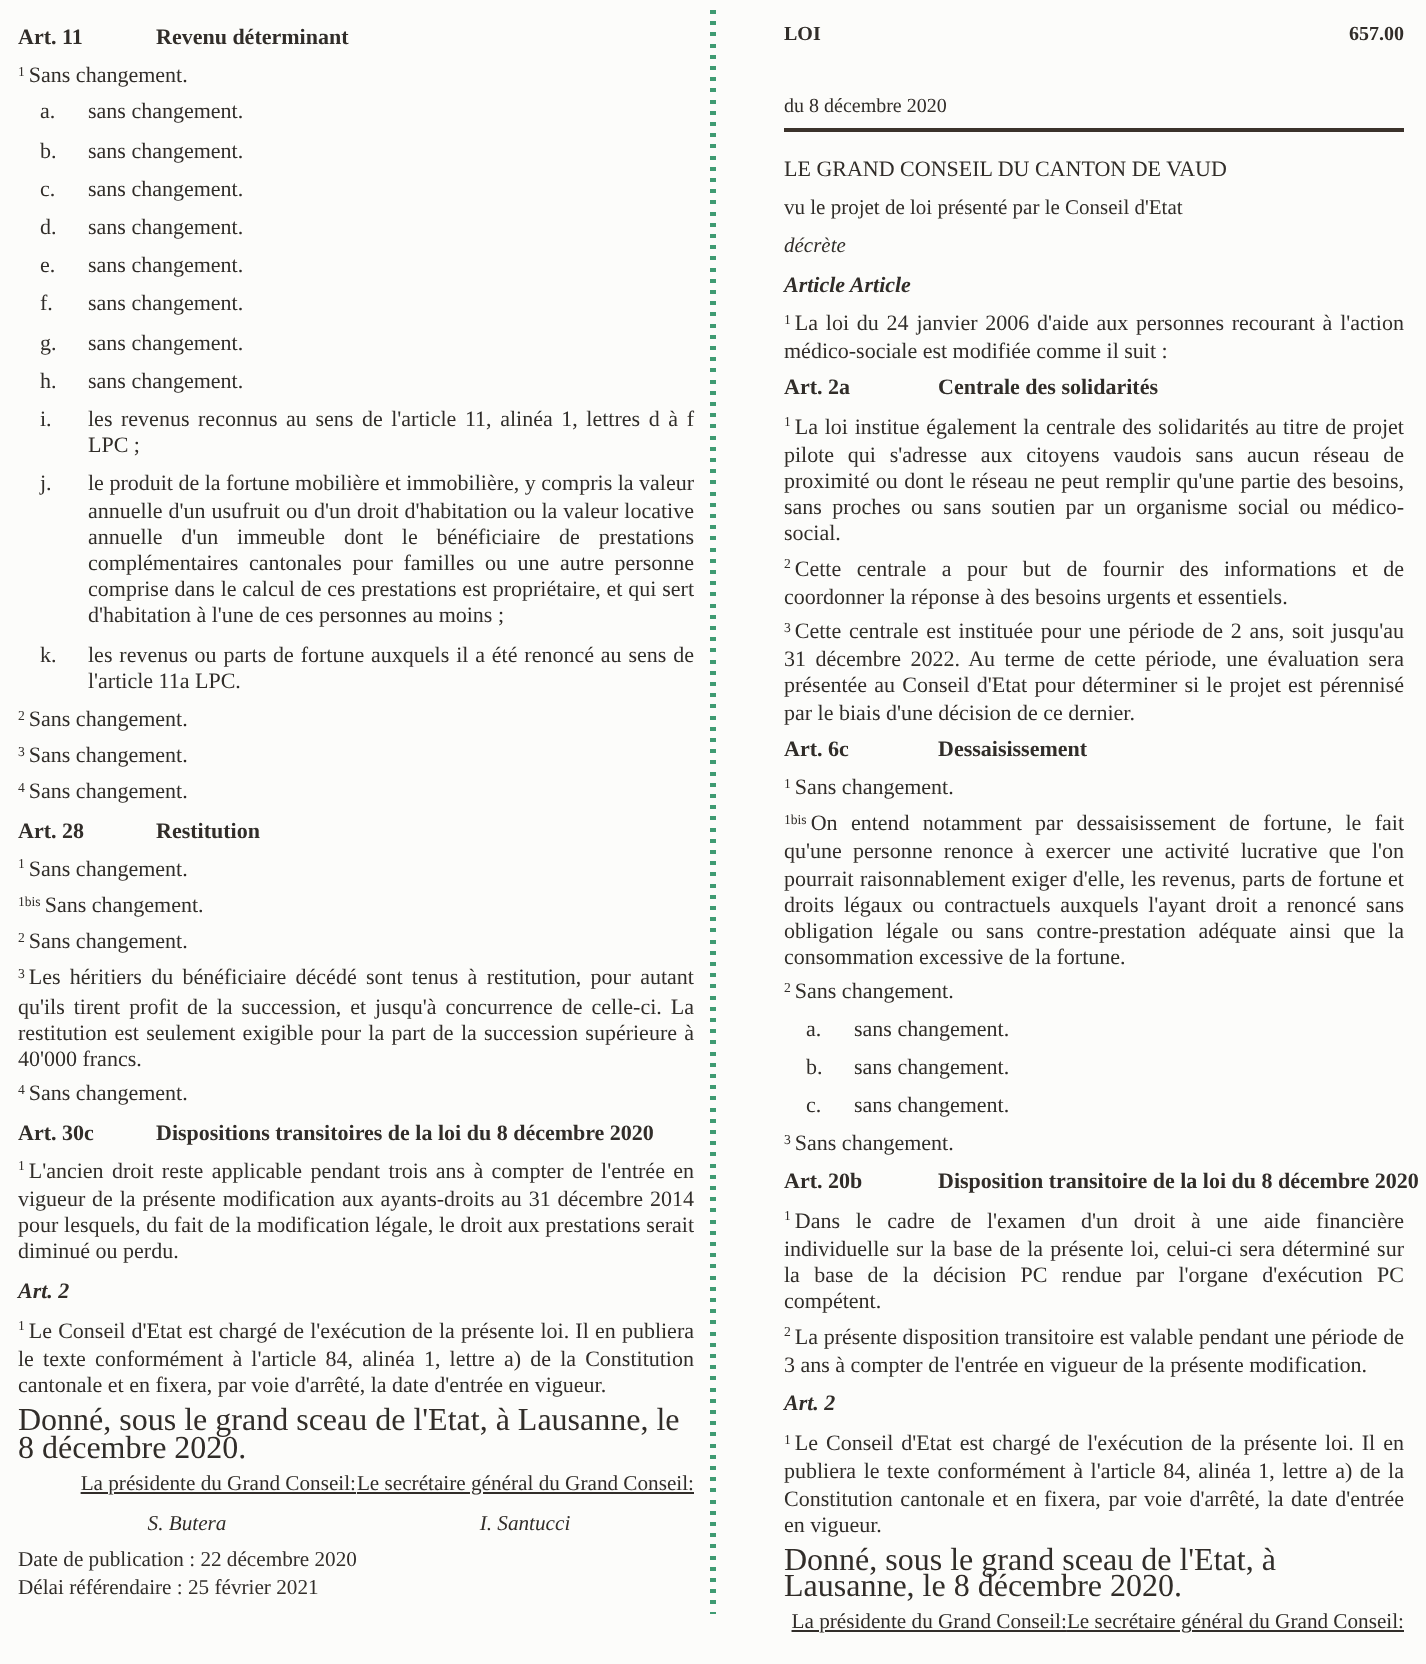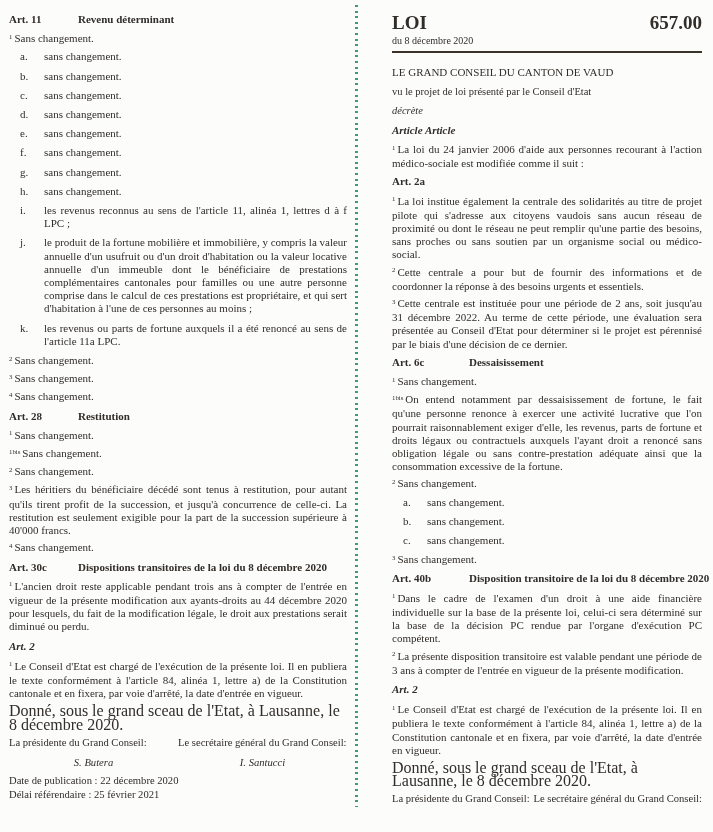--- a/index.html
+++ b/index.html
@@ -22,27 +22,27 @@
   .art{display:flex;font-weight:bold;font-size:11px;margin:5px 0 6px 0;line-height:13.2px;}
   .col-left .art .lbl{flex:0 0 69px;}
   .col-right .art .lbl{flex:0 0 77px;}
   .art .ttl{flex:1;white-space:nowrap;}
   .art-italic{font-weight:bold;font-style:italic;font-size:11px;margin:6px 0 7px 0;line-height:13.2px;}
   .li{display:flex;font-size:11px;line-height:13.2px;margin:0 0 6px 0;}
   .li .lt{flex:0 0 24px;margin-left:11px;}
   .li .tx{flex:1;text-align:justify;}
   .donne{font-size:16px;line-height:13.2px;margin:2px 0 6px 0;}
   .sigrow{display:flex;font-size:10.6px;margin:2px 0 0 0;white-space:nowrap;}
-  .sigrow .cell{flex:1;text-align:left;}
+  .sigrow .cell{flex:1;text-align:right;text-decoration:underline;}
   .signames{display:flex;font-size:10.6px;font-style:italic;margin:9px 0 6px 0;}
   .signames .cell{flex:1;text-align:center;}
   .pub{font-size:10.6px;line-height:14.5px;margin:6px 0 0 0;}
   .ref{font-size:10.6px;line-height:14.5px;margin:0;}
   
-  .hdr-row{display:flex;justify-content:space-between;align-items:center;font-weight:bold;font-size:19px;margin:4px 0 1px 0;}
+  .hdr-row{display:flex;justify-content:space-between;align-items:center;font-weight:bold;font-size:10px;margin:4px 0 25px 0;}
   .doc-title{font-weight:bold;font-size:13.2px;line-height:19.5px;margin:0 0 8px 0;}
   .dateline{font-size:10px;margin:0 0 5px 0;}
   .rule{height:0;border-top:2.2px solid #3b322b;margin:0 0 13px 0;}
   .council{font-size:11px;margin:0 0 8px 0;}
   .vu{font-size:10.5px;margin:0 0 8px 0;}
   .decrete{font-size:10.5px;font-style:italic;margin:0 0 8px 0;}
   .artpremier{font-size:11px;font-weight:bold;font-style:italic;margin:0 0 7px 0;}
 </style>
 </head>
 <body>
@@ -113,21 +113,21 @@
     <p class="p"><span class="sup">1</span><span>Sans changement.</span></p>
     <p class="p"><span class="sup">1bis</span><span>Sans changement.</span></p>
     <p class="p"><span class="sup">2</span><span>Sans changement.</span></p>
     <p class="p"><span class="sup">3</span><span>Les héritiers du bénéficiaire décédé sont tenus à restitution, pour autant qu'ils tirent profit de la succession, et jusqu'à concurrence de celle-ci. La restitution est seulement exigible pour la part de la succession supérieure à 40'000 francs.</span></p>
     <p class="p"><span class="sup">4</span><span>Sans changement.</span></p>
 
     <div class="art">
       <span class="lbl">Art. 30c</span>
       <span class="ttl">Dispositions transitoires de la loi du 8 décembre 2020</span>
     </div>
-    <p class="p"><span class="sup">1</span><span>L'ancien droit reste applicable pendant trois ans à compter de l'entrée en vigueur de la présente modification aux ayants-droits au 44 décembre 2020 pour lesquels, du fait de la modification légale, le droit aux prestations serait diminué ou perdu.</span></p>
+    <p class="p"><span class="sup">1</span><span>L'ancien droit reste applicable pendant trois ans à compter de l'entrée en vigueur de la présente modification aux ayants-droits au 31 décembre 2014 pour lesquels, du fait de la modification légale, le droit aux prestations serait diminué ou perdu.</span></p>
 
     <div class="art-italic"><span>Art. 2</span></div>
     <p class="p"><span class="sup">1</span><span>Le Conseil d'Etat est chargé de l'exécution de la présente loi. Il en publiera le texte conformément à l'article 84, alinéa 1, lettre a) de la Constitution cantonale et en fixera, par voie d'arrêté, la date d'entrée en vigueur.</span></p>
 
     <p class="donne">Donné, sous le grand sceau de l'Etat, à Lausanne, le 8 décembre 2020.</p>
 
     <div class="sigrow">
       <span class="cell">La présidente du Grand Conseil:</span>
       <span class="cell">Le secrétaire général du Grand Conseil:</span>
     </div>
@@ -153,20 +153,21 @@
 
     <div class="council">LE GRAND CONSEIL DU CANTON DE VAUD</div>
     <div class="vu">vu le projet de loi présenté par le Conseil d'Etat</div>
     <div class="decrete">décrète</div>
     <div class="artpremier">Article Article</div>
 
     <p class="p"><span class="sup">1</span><span>La loi du 24 janvier 2006 d'aide aux personnes recourant à l'action médico-sociale est modifiée comme il suit :</span></p>
 
     <div class="art">
       <span class="lbl">Art. 2a</span>
+      <span class="ttl">Centrale des solidarités</span>
     </div>
     <p class="p"><span class="sup">1</span><span>La loi institue également la centrale des solidarités au titre de projet pilote qui s'adresse aux citoyens vaudois sans aucun réseau de proximité ou dont le réseau ne peut remplir qu'une partie des besoins, sans proches ou sans soutien par un organisme social ou médico-social.</span></p>
     <p class="p"><span class="sup">2</span><span>Cette centrale a pour but de fournir des informations et de coordonner la réponse à des besoins urgents et essentiels.</span></p>
     <p class="p"><span class="sup">3</span><span>Cette centrale est instituée pour une période de 2 ans, soit jusqu'au 31 décembre 2022. Au terme de cette période, une évaluation sera présentée au Conseil d'Etat pour déterminer si le projet est pérennisé par le biais d'une décision de ce dernier.</span></p>
 
     <div class="art">
       <span class="lbl">Art. 6c</span>
       <span class="ttl">Dessaisissement</span>
     </div>
     <p class="p"><span class="sup">1</span><span>Sans changement.</span></p>
@@ -182,21 +183,21 @@
         <span class="tx">sans changement.</span>
       </div>
     <div class="li">
         <span class="lt">c.</span>
         <span class="tx">sans changement.</span>
       </div>
 
     <p class="p"><span class="sup">3</span><span>Sans changement.</span></p>
 
     <div class="art">
-      <span class="lbl">Art. 40b</span>
+      <span class="lbl">Art. 20b</span>
       <span class="ttl">Disposition transitoire de la loi du 8 décembre 2020</span>
     </div>
     <p class="p"><span class="sup">1</span><span>Dans le cadre de l'examen d'un droit à une aide financière individuelle sur la base de la présente loi, celui-ci sera déterminé sur la base de la décision PC rendue par l'organe d'exécution PC compétent.</span></p>
     <p class="p"><span class="sup">2</span><span>La présente disposition transitoire est valable pendant une période de 3 ans à compter de l'entrée en vigueur de la présente modification.</span></p>
 
     <div class="art-italic"><span>Art. 2</span></div>
     <p class="p"><span class="sup">1</span><span>Le Conseil d'Etat est chargé de l'exécution de la présente loi. Il en publiera le texte conformément à l'article 84, alinéa 1, lettre a) de la Constitution cantonale et en fixera, par voie d'arrêté, la date d'entrée en vigueur.</span></p>
 
     <p class="donne">Donné, sous le grand sceau de l'Etat, à Lausanne, le 8 décembre 2020.</p>
 

